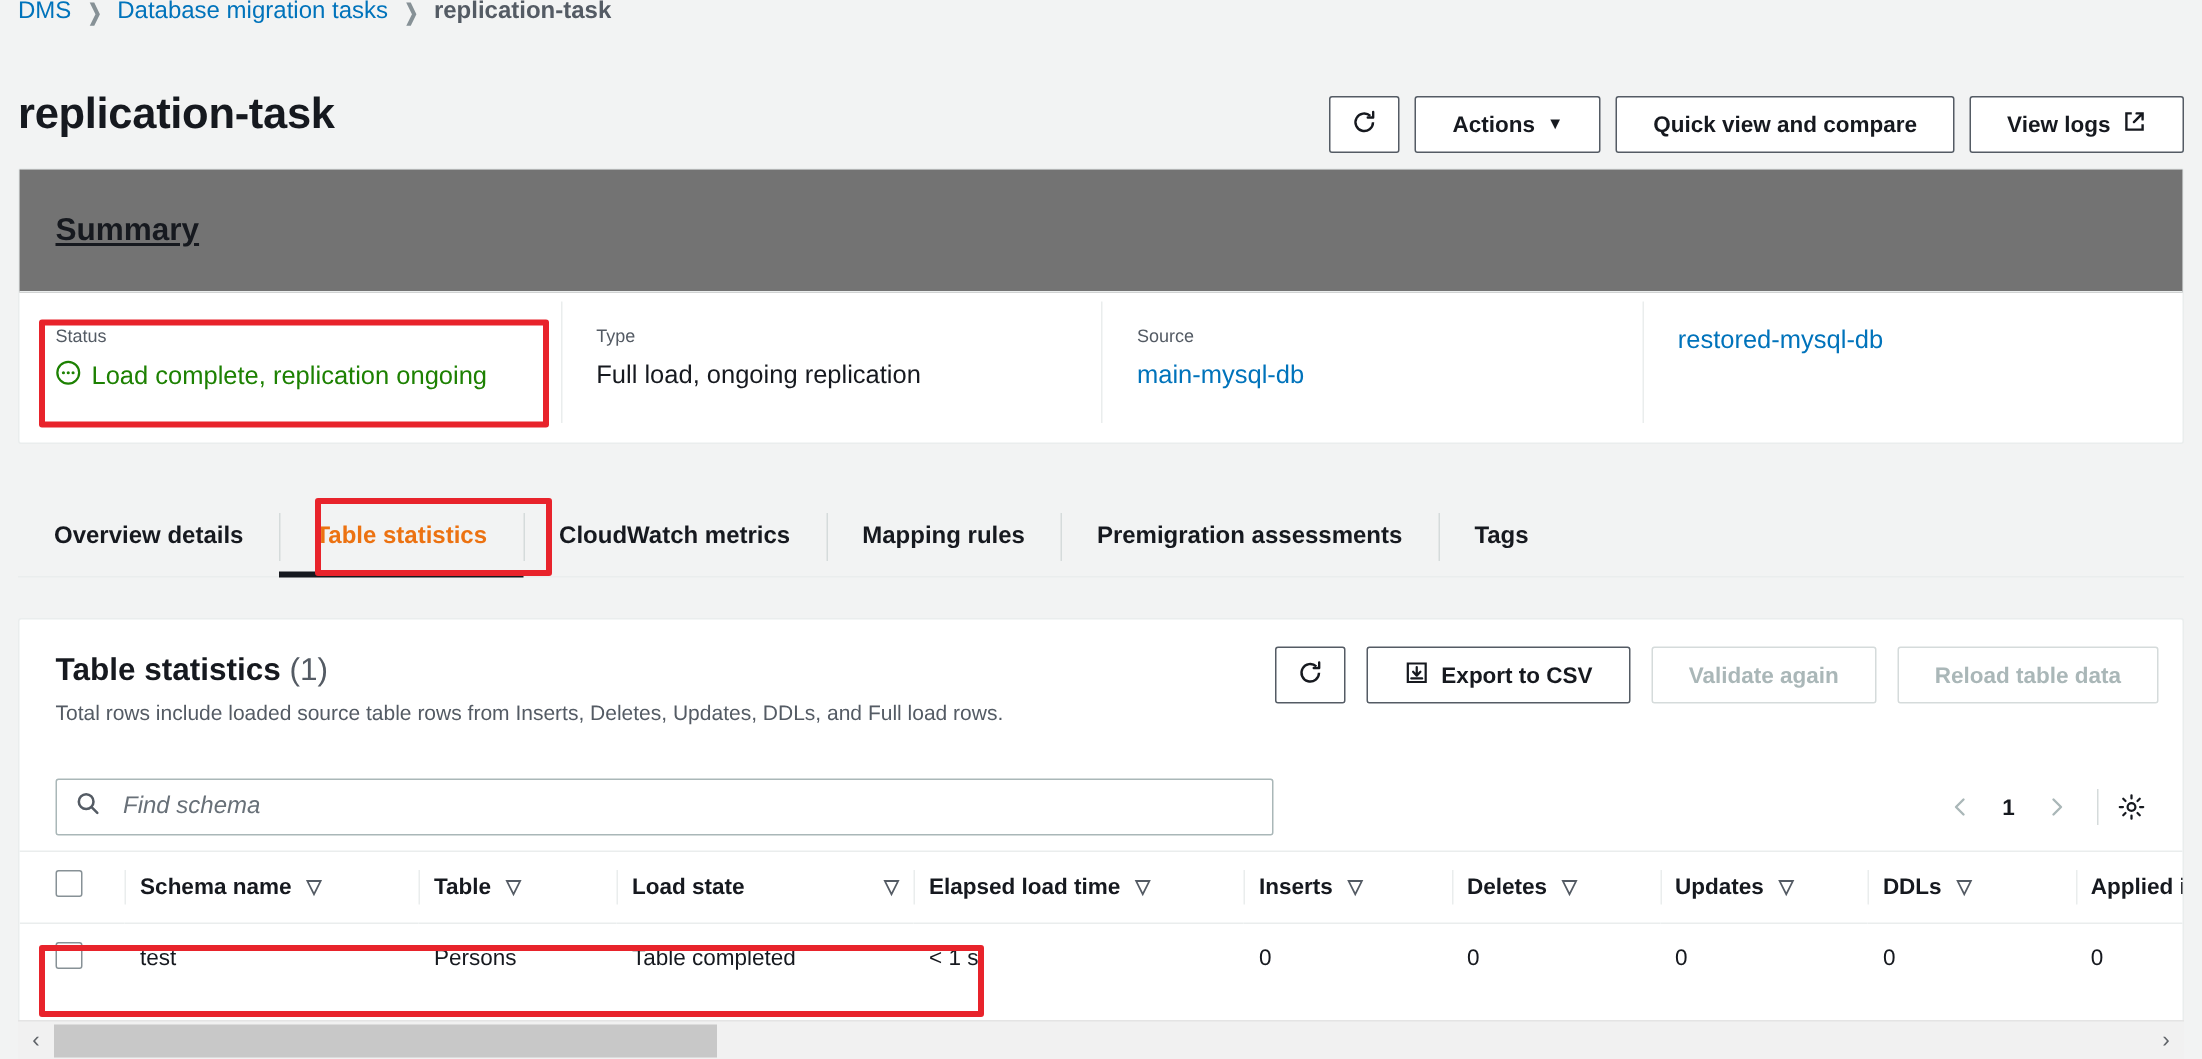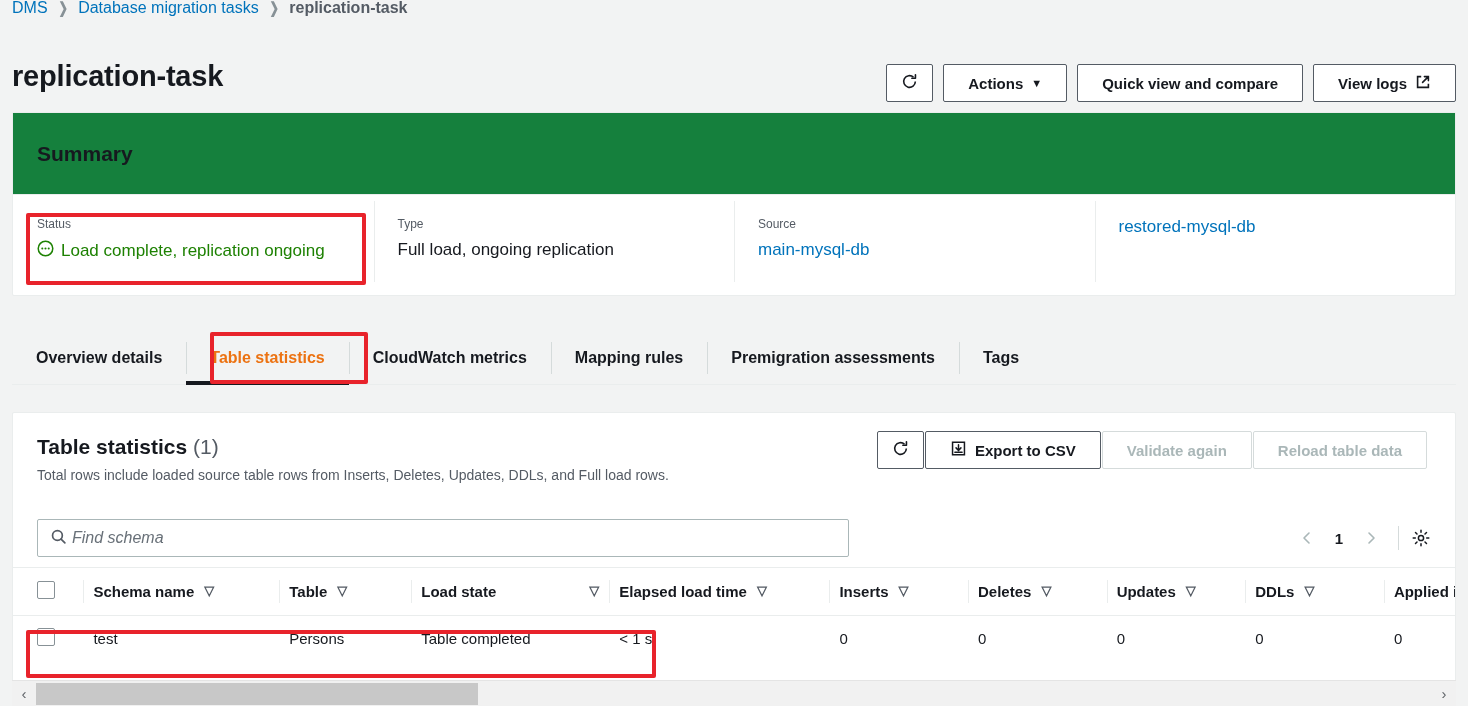--- a/index.html
+++ b/index.html
@@ -61,24 +61,25 @@
   .card {
     position: absolute;
     background: #ffffff;
     border: 1px solid #eaeded;
     border-radius: 2px;
   }
 
   
   .summary { left: 12px; top: 112px; width: 1444px; height: 184px; }
   .summary-head {
-    height: 82px; background: #15803d;
+    height: 82px; background: #737373;
     border-bottom: 1px solid #eaeded;
     display: flex; align-items: center;
     padding-left: 24px;
+    text-decoration: underline;
   }
   .summary-head h2 { margin: 0; font-size: 21px; font-weight: bold; }
   .summary-cols {
     display: flex; height: 101px;
   }
   .sum-col {
     flex: 1 1 0; padding: 22px 0 0 24px;
     position: relative;
   }
   .sum-col + .sum-col::before {
@@ -132,35 +133,35 @@
 
   
   .tablepanel { left: 12px; top: 412px; width: 1444px; height: 282px; }
   .tp-head {
     position: relative; padding: 22px 24px 0 24px; height: 96px;
   }
   .tp-title { font-size: 21px; font-weight: bold; }
   .tp-count { font-weight: normal; color: #545b64; }
   .tp-desc { font-size: 14px; color: #545b64; margin-top: 8px; }
   .tp-actions {
-    position: absolute; right: 28px; top: 18px;
-    display: flex; align-items: center; gap: 1px;
+    position: absolute; right: 16px; top: 18px;
+    display: flex; align-items: center; gap: 14px;
   }
 
   
   .filter-row {
     position: relative; height: 58px;
     padding: 0 24px;
     display: flex; align-items: center;
   }
   .search {
     width: 812px; height: 38px;
     border: 1px solid #aab7b8; border-radius: 2px;
     background: #fff;
-    display: flex; align-items: center; gap: 3px;
+    display: flex; align-items: center; gap: 13px;
     padding: 0 12px;
     justify-content: center;
   }
   .search input {
     border: none; outline: none; flex: 1;
     font-size: 16px; font-style: italic;
     color: #687078;
     font-family: "Liberation Sans", sans-serif;
     background: transparent;
   }

